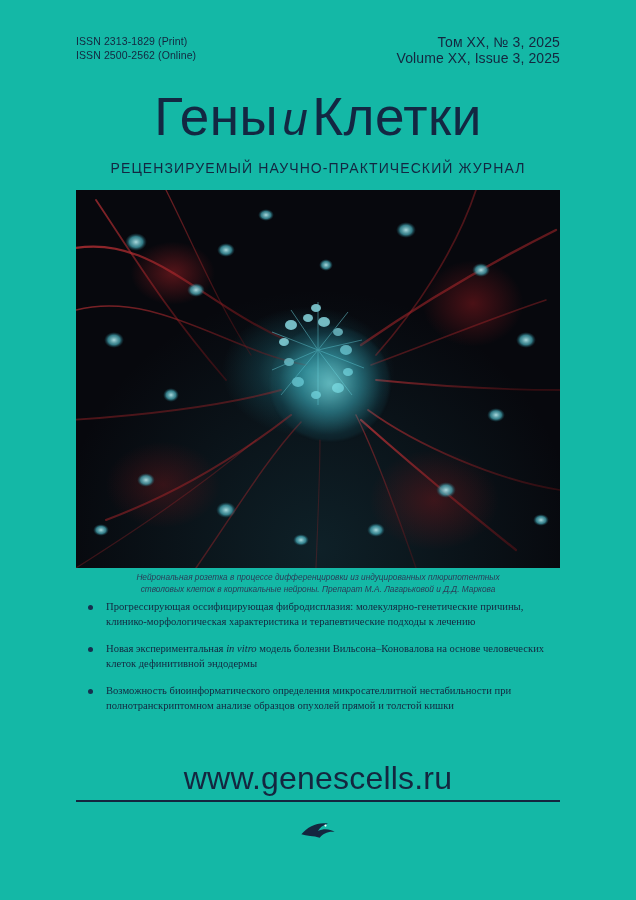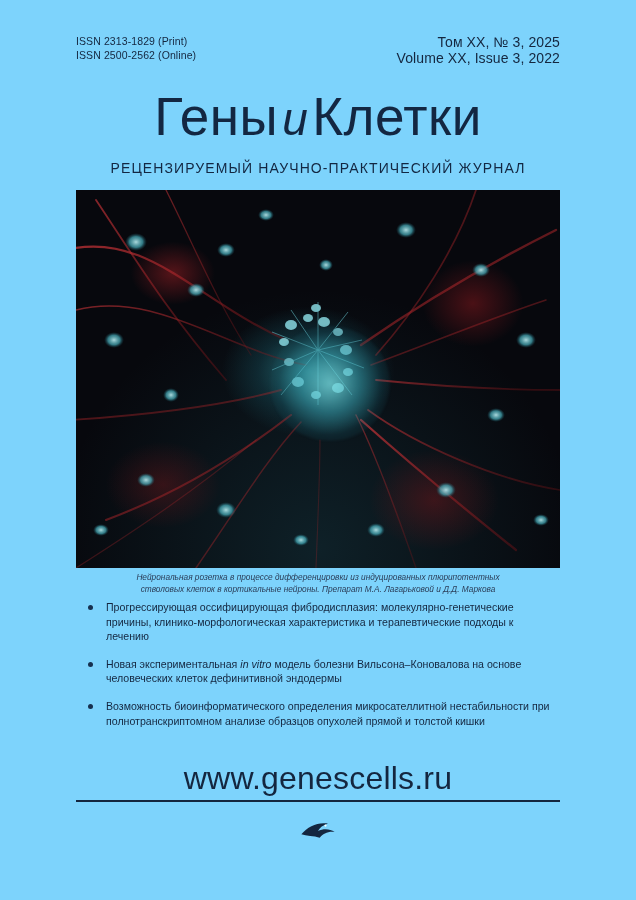--- a/index.html
+++ b/index.html
@@ -11,21 +11,21 @@
     width: 636px;
     height: 900px;
     overflow: hidden;
     font-family: "Liberation Sans", sans-serif;
     color: #10243f;
   }
   .cover {
     position: relative;
     width: 636px;
     height: 900px;
-    background: #7dd3fc;
+    background: #14b8a6;
     box-sizing: border-box;
   }
 
   
   .top-row {
     position: absolute;
     top: 34px;
     left: 76px;
     right: 76px;
     display: flex;
@@ -134,20 +134,21 @@
     left: 84px;
     width: 470px;
   }
   .bullet {
     position: relative;
     padding-left: 22px;
     margin-bottom: 13px;
     font-size: 10.6px;
     line-height: 14.6px;
     color: #14263f;
+    font-family: Liberation Serif, serif;
   }
   .bullet .dot {
     position: absolute;
     left: 4px;
     top: 5px;
     width: 5px;
     height: 5px;
     border-radius: 50%;
     background: #16304f;
   }
@@ -200,21 +201,21 @@
 
 <div class="cover">
 
   <div class="top-row">
     <div class="issn-block">
       <div>ISSN 2313-1829 (Print)</div>
       <div>ISSN 2500-2562 (Online)</div>
     </div>
     <div class="volume-block">
       <div>Том XX, № 3, 2025</div>
-      <div>Volume XX, Issue 3, 2022</div>
+      <div>Volume XX, Issue 3, 2025</div>
     </div>
   </div>
 
   <div class="masthead">
     <div class="journal-title">
       <span>Гены</span><span class="amp">и</span><span>Клетки</span>
     </div>
     <div class="subtitle">РЕЦЕНЗИРУЕМЫЙ НАУЧНО-ПРАКТИЧЕСКИЙ ЖУРНАЛ</div>
   </div>
 

